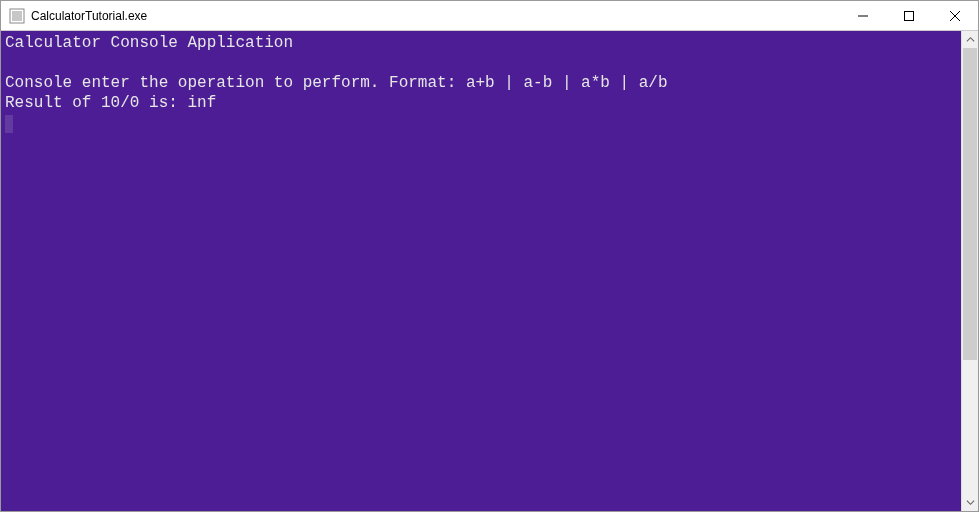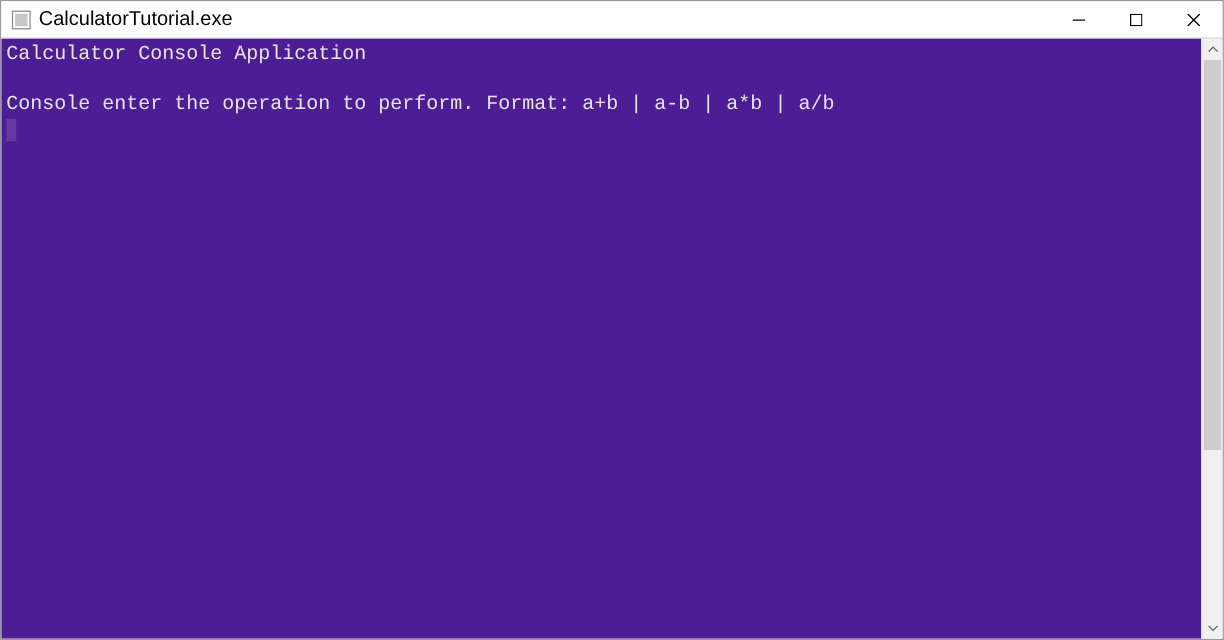--- a/index.html
+++ b/index.html
@@ -20,21 +20,21 @@
     }
     .app-icon {
       width: 16px; height: 16px;
       margin-left: 8px; margin-right: 6px;
       display: flex; align-items: center; justify-content: center;
     }
     .app-icon svg { width: 16px; height: 16px; }
     .title-text {
       flex: 0 0 auto;
       color: #000;
-      font-size: 16px;
+      font-size: 12px;
     }
     .titlebar-spacer { flex: 1; }
     .win-controls { display: flex; height: 100%; }
     .win-btn {
       width: 46px; height: 100%;
       display: flex; align-items: center; justify-content: center;
       cursor: default;
     }
     .win-btn svg { width: 10px; height: 10px; }
     .client {
@@ -115,21 +115,21 @@
     <div class="win-btn close">
       <svg viewBox="0 0 10 10">
           <line x1="0" y1="0" x2="10" y2="10" stroke="#000" stroke-width="1"></line>
           <line x1="10" y1="0" x2="0" y2="10" stroke="#000" stroke-width="1"></line>
         </svg>
     </div>
   </div>
 </div>
 
 <div class="client">
-  <div class="console" id="console"><span class="line">Calculator Console Application</span><span class="line"></span><span class="line">Console enter the operation to perform. Format: a+b | a-b | a*b | a/b</span><span class="line"><span class="cursor"></span></span></div>
+  <div class="console" id="console"><span class="line">Calculator Console Application</span><span class="line"></span><span class="line">Console enter the operation to perform. Format: a+b | a-b | a*b | a/b</span><span class="line">Result of 10/0 is: inf</span><span class="line"><span class="cursor"></span></span></div>
   <div class="vscroll">
     <div class="arrow">
       <svg width="9" height="9" viewBox="0 0 10 10">
           <polyline points="1,7 5,3 9,7" fill="none" stroke="#606060" stroke-width="1.2"></polyline>
         </svg>
     </div>
     <div class="track">
       <div class="thumb"></div>
     </div>
     <div class="arrow">

